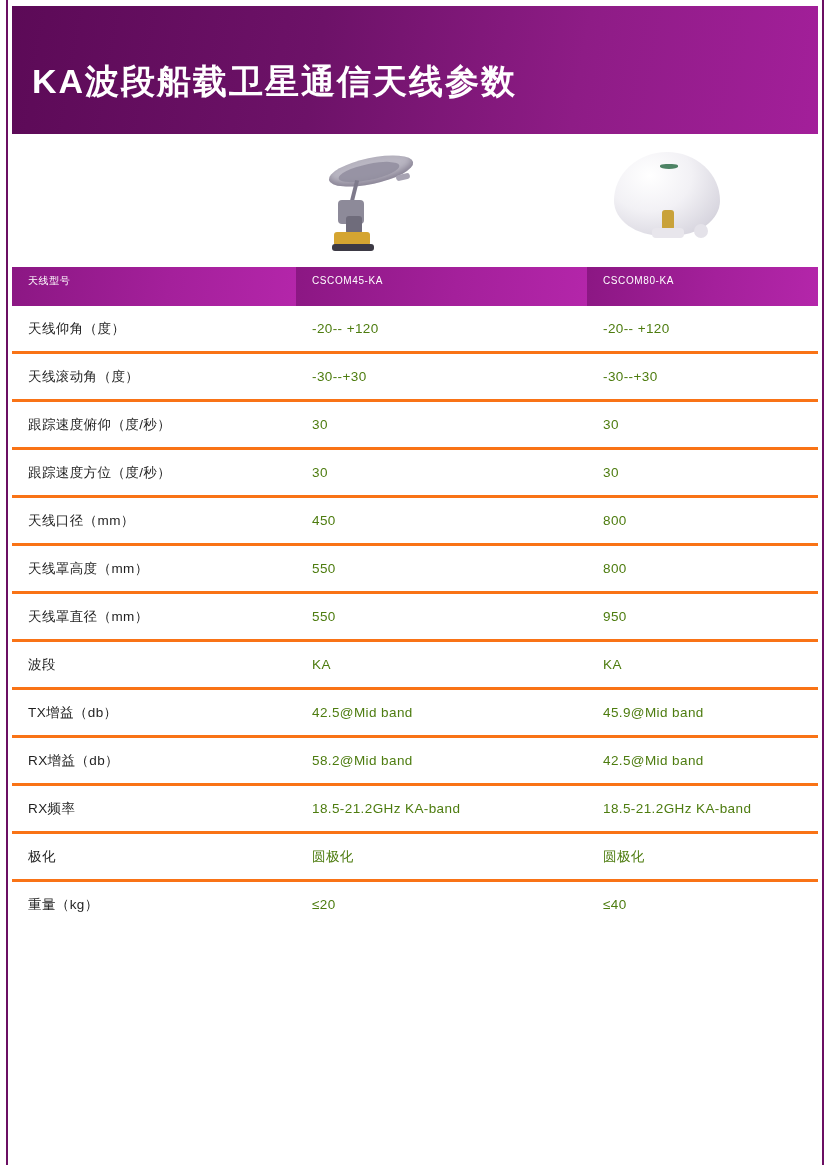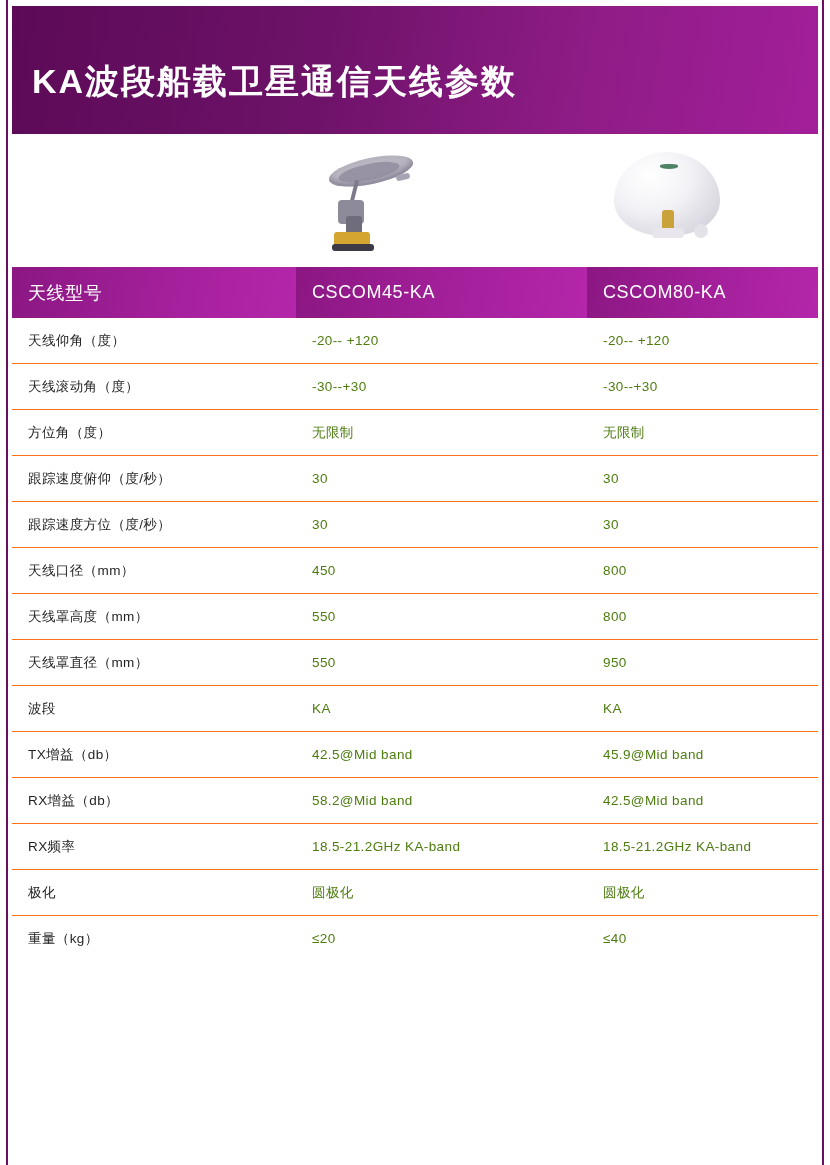--- a/index.html
+++ b/index.html
@@ -214,31 +214,31 @@
     table-layout: fixed;
     font-size: 13.5px;
     color: #2a2a2a;
   }
   .table col.c0 { width: 284px; }
   .table col.c1 { width: 291px; }
   .table col.c2 { width: 231px; }
   .table thead th {
     background: linear-gradient(100deg, #8b1783 0%, #a4209b 55%, #b426aa 100%);
     color: #ffffff;
-    font-size: 18px;
+    font-size: 10px;
     font-weight: normal;
     text-align: left;
-    padding: 13px 0 13px 16px;
+    padding: 1px 0 13px 16px;
     height: 25px;
     letter-spacing: .6px;
     border: none;
   }
   .table tbody td {
     padding: 11px 0 11px 16px;
-    border-bottom: 1px solid #f97316;
+    border-bottom: 3px solid #f97316;
     height: 23px;
     vertical-align: middle;
     letter-spacing: .4px;
     background: #ffffff;
   }
   .table tbody tr:last-child td {
     border-bottom: none;
   }
   .label-cell { color: #1f1f1f; }
   .val-cell { color: #4d7c0f; }
@@ -293,25 +293,20 @@
         <td class="label-cell">天线仰角（度）</td>
         <td class="val-cell">-20-- +120</td>
         <td class="val-cell">-20-- +120</td>
       </tr>
       <tr>
         <td class="label-cell">天线滚动角（度）</td>
         <td class="val-cell">-30--+30</td>
         <td class="val-cell">-30--+30</td>
       </tr>
       <tr>
-        <td class="label-cell">方位角（度）</td>
-        <td class="val-cell">无限制</td>
-        <td class="val-cell">无限制</td>
-      </tr>
-      <tr>
         <td class="label-cell">跟踪速度俯仰（度/秒）</td>
         <td class="val-cell">30</td>
         <td class="val-cell">30</td>
       </tr>
       <tr>
         <td class="label-cell">跟踪速度方位（度/秒）</td>
         <td class="val-cell">30</td>
         <td class="val-cell">30</td>
       </tr>
       <tr>

